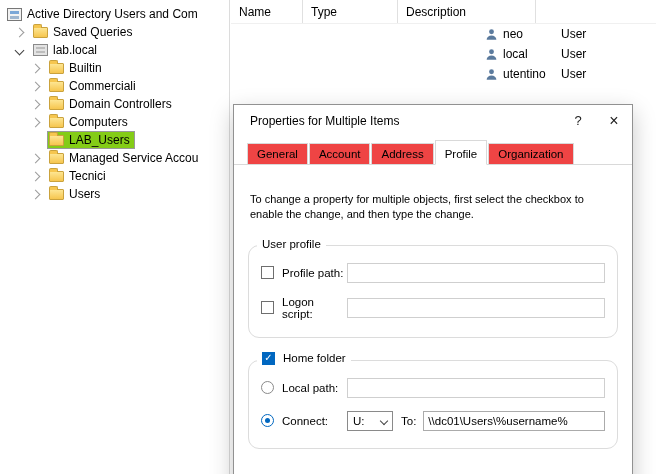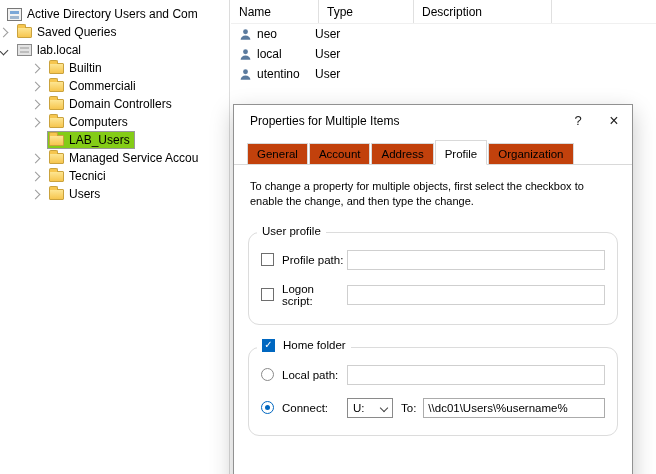--- a/index.html
+++ b/index.html
@@ -4,21 +4,21 @@
 <style>
   * { box-sizing: border-box; margin: 0; padding: 0; }
   body { font-family: "Liberation Sans", sans-serif; background: #fff; }
   .screen { position: relative; width: 656px; height: 474px; background: #fff;
             overflow: hidden; font-size: 12px; color: #000; }
 
   
   .tree-pane { position: absolute; left: 0; top: 0; width: 230px; height: 100%;
                padding-top: 5px; background: #fff; border-right: 1px solid #dcdcdc; overflow: hidden; }
   .tree-row { display: flex; align-items: center; height: 18px; white-space: nowrap; cursor: default; }
-  .lvl0 { padding-left: 5px; } .lvl1 { padding-left: 0; } .lvl2 { padding-left: 32px; text-align: right; }
+  .lvl0 { padding-left: 5px; } .lvl1 { padding-left: 16px; } .lvl2 { padding-left: 32px; text-align: right; }
   .chev { width: 7px; height: 7px; flex: 0 0 auto; margin-right: 8px; }
   .chev.right { border-top: 1px solid #9b9b9b; border-right: 1px solid #9b9b9b; transform: rotate(45deg); }
   .chev.down  { border-right: 1px solid #404040; border-bottom: 1px solid #404040; transform: rotate(45deg); }
   .chev.none  { border: none; }
   .row-content { display: inline-flex; align-items: center; padding: 1px 4px 1px 1px; border: 1px solid transparent; }
   .tree-row.selected .row-content { background: #84cc16; border-color: #999; }
   .tree-label { font-size: 12px; }
 
   .icon-root { width: 15px; height: 13px; margin-right: 5px; background: #f2f2f2;
                border: 1px solid #777; position: relative; flex: 0 0 auto; }
@@ -31,43 +31,43 @@
   .icon-folder { width: 15px; height: 11px; flex: 0 0 auto; margin-right: 5px;
                  background: linear-gradient(#fde592, #f6c64f); border: 1px solid #caa23d;
                  border-radius: 1px; position: relative; }
   .icon-folder::before { content: ""; position: absolute; left: -1px; top: -4px; width: 7px; height: 3px;
                  background: #f6c64f; border: 1px solid #caa23d; border-bottom: none; border-radius: 2px 2px 0 0; }
 
   
   .list-pane { position: absolute; left: 231px; top: 0; right: 0; height: 100%; }
   .list-header { display: flex; height: 24px; align-items: stretch; border-bottom: 1px solid #f0f0f0; }
   .hcell { display: flex; align-items: center; padding-left: 8px; border-right: 1px solid #e0e0e0; font-size: 12px; }
-  .hcell.c-name { width: 88px; } .hcell.c-type { width: 95px; } .hcell.c-desc { width: 138px; }
-  .list-row { display: flex; align-items: center; height: 20px; }
+  .hcell.c-name { width: 72px; } .hcell.c-type { width: 95px; } .hcell.c-desc { width: 138px; }
+  .list-row { display: flex; align-items: center; height: 20px; justify-content: flex-end; }
   .lcell { display: flex; align-items: center; padding-left: 8px; font-size: 12px; overflow: hidden; }
   .lcell.c-name { width: 76px; } .lcell.c-type { width: 95px; }
   .user-icon { width: 13px; height: 13px; margin-right: 5px; flex: 0 0 auto; }
 
   
   .dialog { position: absolute; left: 233px; top: 104px; width: 400px; height: 420px;
             background: #fff; border: 1px solid #919191; box-shadow: 0 8px 22px rgba(0,0,0,.22);
             font-size: 11.5px; }
   .dlg-title { display: flex; align-items: center; height: 31px; padding-left: 16px; font-size: 12px; }
   .dlg-btns { margin-left: auto; display: flex; height: 100%; }
   .dlg-btn { width: 36px; display: flex; align-items: center; justify-content: center;
              font-size: 13px; color: #222; cursor: default; }
   .dlg-btn.close { font-size: 16px; }
 
   .tabs { display: flex; padding: 6px 13px 0; }
-  .tab { border: 1px solid #d9d9d9; background: #c2410c; padding: 4px 9px; position: relative;
+  .tab { border: 1px solid #d9d9d9; background: #ef4444; padding: 4px 9px; position: relative;
          top: 1px; margin-right: 1px; font-size: 11.5px; z-index: 1; }
   .tab.active { background: #fff; border-bottom-color: #fff; margin-top: -3px; padding-top: 7px; }
   .tab-page { border-top: 1px solid #d9d9d9; padding: 14px 14px 0; }
 
-  .instructions { line-height: 1.4; margin: 0 2px; font-size: 11px; }
+  .instructions { line-height: 1.4; margin: 13px 2px; font-size: 11px; }
 
   .groupbox { position: relative; border: 1px solid #dcdcdc; border-radius: 11px;
               margin-top: 22px; padding: 17px 12px 4px; }
   .group-label { position: absolute; top: -8px; left: 8px; background: #fff; padding: 0 5px; }
   .group-label-check { position: absolute; top: -9px; left: 8px; background: #fff; padding: 0 5px;
                        display: inline-flex; align-items: center; }
   .field-row { display: flex; align-items: center; margin-bottom: 13px; }
   .checkbox { width: 13px; height: 13px; border: 1px solid #6e6e6e; background: #fff; margin-right: 8px;
               flex: 0 0 auto; display: inline-flex; align-items: center; justify-content: center; }
   .checkbox.checked { background: #0067c0; border-color: #0067c0; color: #fff; font-size: 10px; line-height: 1; }

